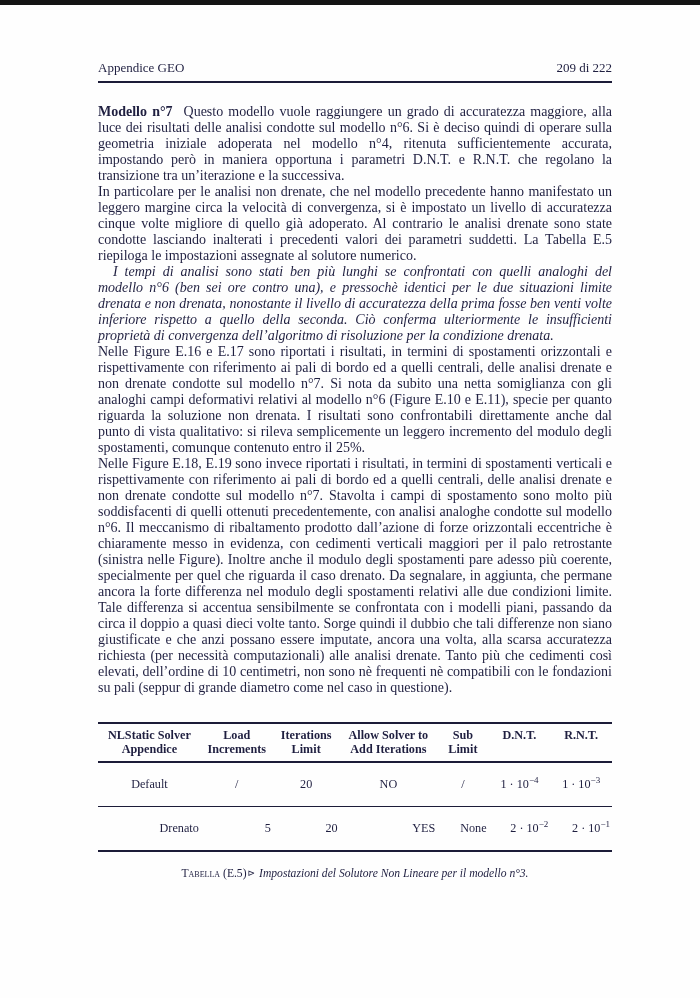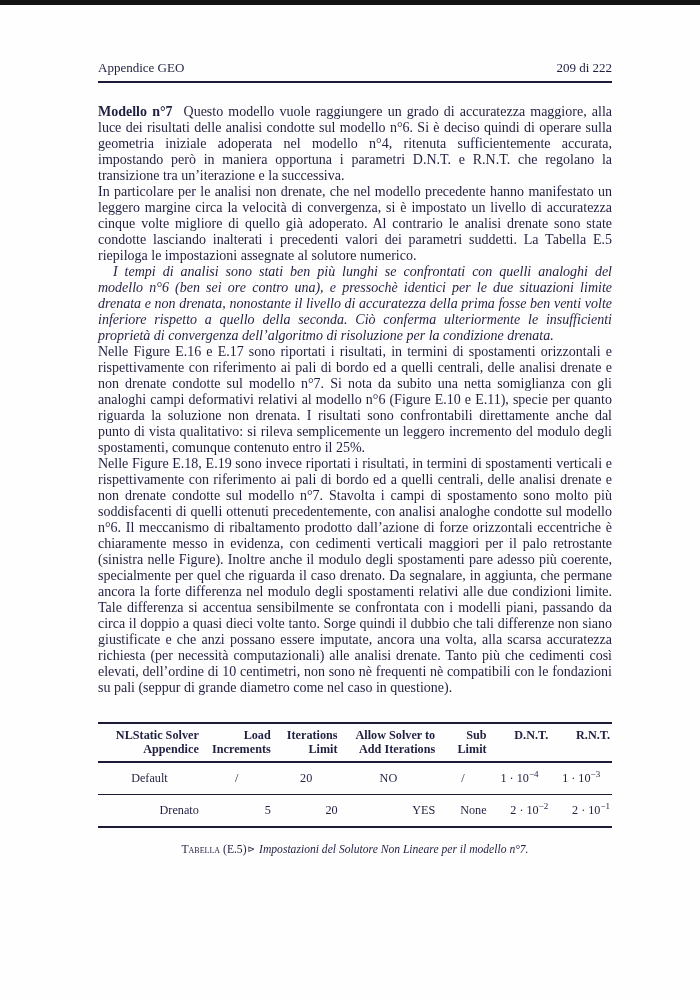--- a/index.html
+++ b/index.html
@@ -64,30 +64,30 @@
   }
   table.solver {
     width: 100%;
     border-collapse: collapse;
     font-size: 12.2px;
     border-top: 2px solid #1c1c38;
     border-bottom: 2px solid #1c1c38;
   }
   table.solver th {
     font-weight: bold;
-    text-align: right;
+    text-align: center;
     vertical-align: top;
     padding: 4px 2px 5px 2px;
     line-height: 14px;
     border-bottom: 2px solid #1c1c38;
   }
   table.solver td {
     text-align: center;
     vertical-align: middle;
-    padding: 8px 2px;
+    padding: 14px 2px;
     border-bottom: 1.4px solid #1c1c38;
   }
   table.solver tr:last-child td {
     border-bottom: none;
     text-align: right;
   }
   table.solver sup {
     font-size: 9px;
     line-height: 0;
   }
@@ -199,17 +199,17 @@
             <td>YES</td>
             <td>None</td>
             <td><span>2 · 10</span><sup>−2</sup></td>
             <td><span>2 · 10</span><sup>−1</sup></td>
           </tr>
         </tbody>
       </table>
     </div>
 
     <div class="caption">
-      <span class="cap-label">Tabella (E.5)</span><span class="cap-sep">⊳</span><span class="cap-text">Impostazioni del Solutore Non Lineare per il modello n°7.</span>
+      <span class="cap-label">Tabella (E.5)</span><span class="cap-sep">⊳</span><span class="cap-text">Impostazioni del Solutore Non Lineare per il modello n°3.</span>
     </div>
 
   </div>
 </div>
 
 </body></html>

